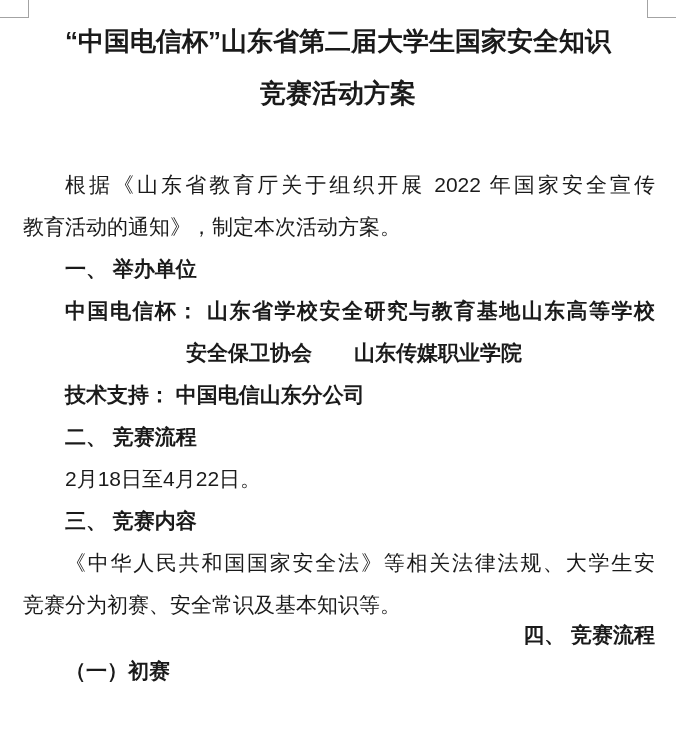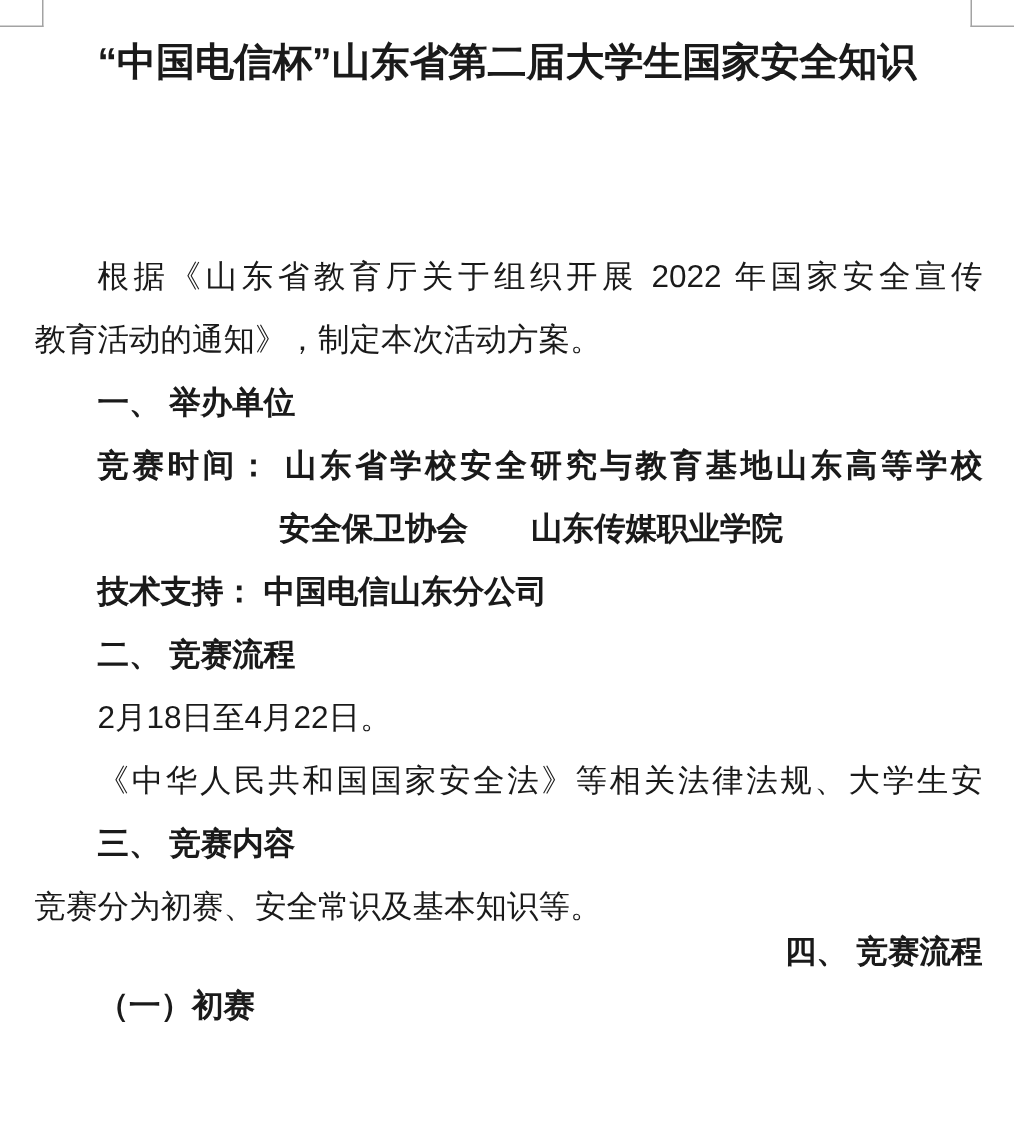--- a/index.html
+++ b/index.html
@@ -49,30 +49,31 @@
 </style>
 </head>
 <body>
 
 <div class="page" style="--bg: #ffffff; --text: #1a1a1a; --crop: #a3a3a3;">
   <div class="crop-mark tl"></div>
   <div class="crop-mark tr"></div>
 
   <h1 class="title">
     <span>“中国电信杯”山东省第二届大学生国家安全知识</span>
+    <span>竞赛活动方案</span>
   </h1>
 
   <div class="doc-body" id="body-lines">
       <div class="line indent justify">根据《山东省教育厅关于组织开展 2022 年国家安全宣传</div>
       <div class="line">教育活动的通知》，制定本次活动方案。</div>
       <div class="line indent bold">一、 举办单位</div>
-      <div class="line indent bold justify">竞赛时间： 山东省学校安全研究与教育基地山东高等学校</div>
+      <div class="line indent bold justify">中国电信杯： 山东省学校安全研究与教育基地山东高等学校</div>
       <div class="line bold hang">安全保卫协会　　山东传媒职业学院</div>
       <div class="line indent bold">技术支持： 中国电信山东分公司</div>
       <div class="line indent bold">二、 竞赛流程</div>
       <div class="line indent">2月18日至4月22日。</div>
+      <div class="line indent bold">三、 竞赛内容</div>
       <div class="line indent justify">《中华人民共和国国家安全法》等相关法律法规、大学生安</div>
-      <div class="line indent bold">三、 竞赛内容</div>
       <div class="line">竞赛分为初赛、安全常识及基本知识等。</div>
       <div class="line indent bold pullup">四、 竞赛流程</div>
       <div class="line indent bold partial">（一）初赛</div>
     </div>
 </div>
 
 </body></html>

